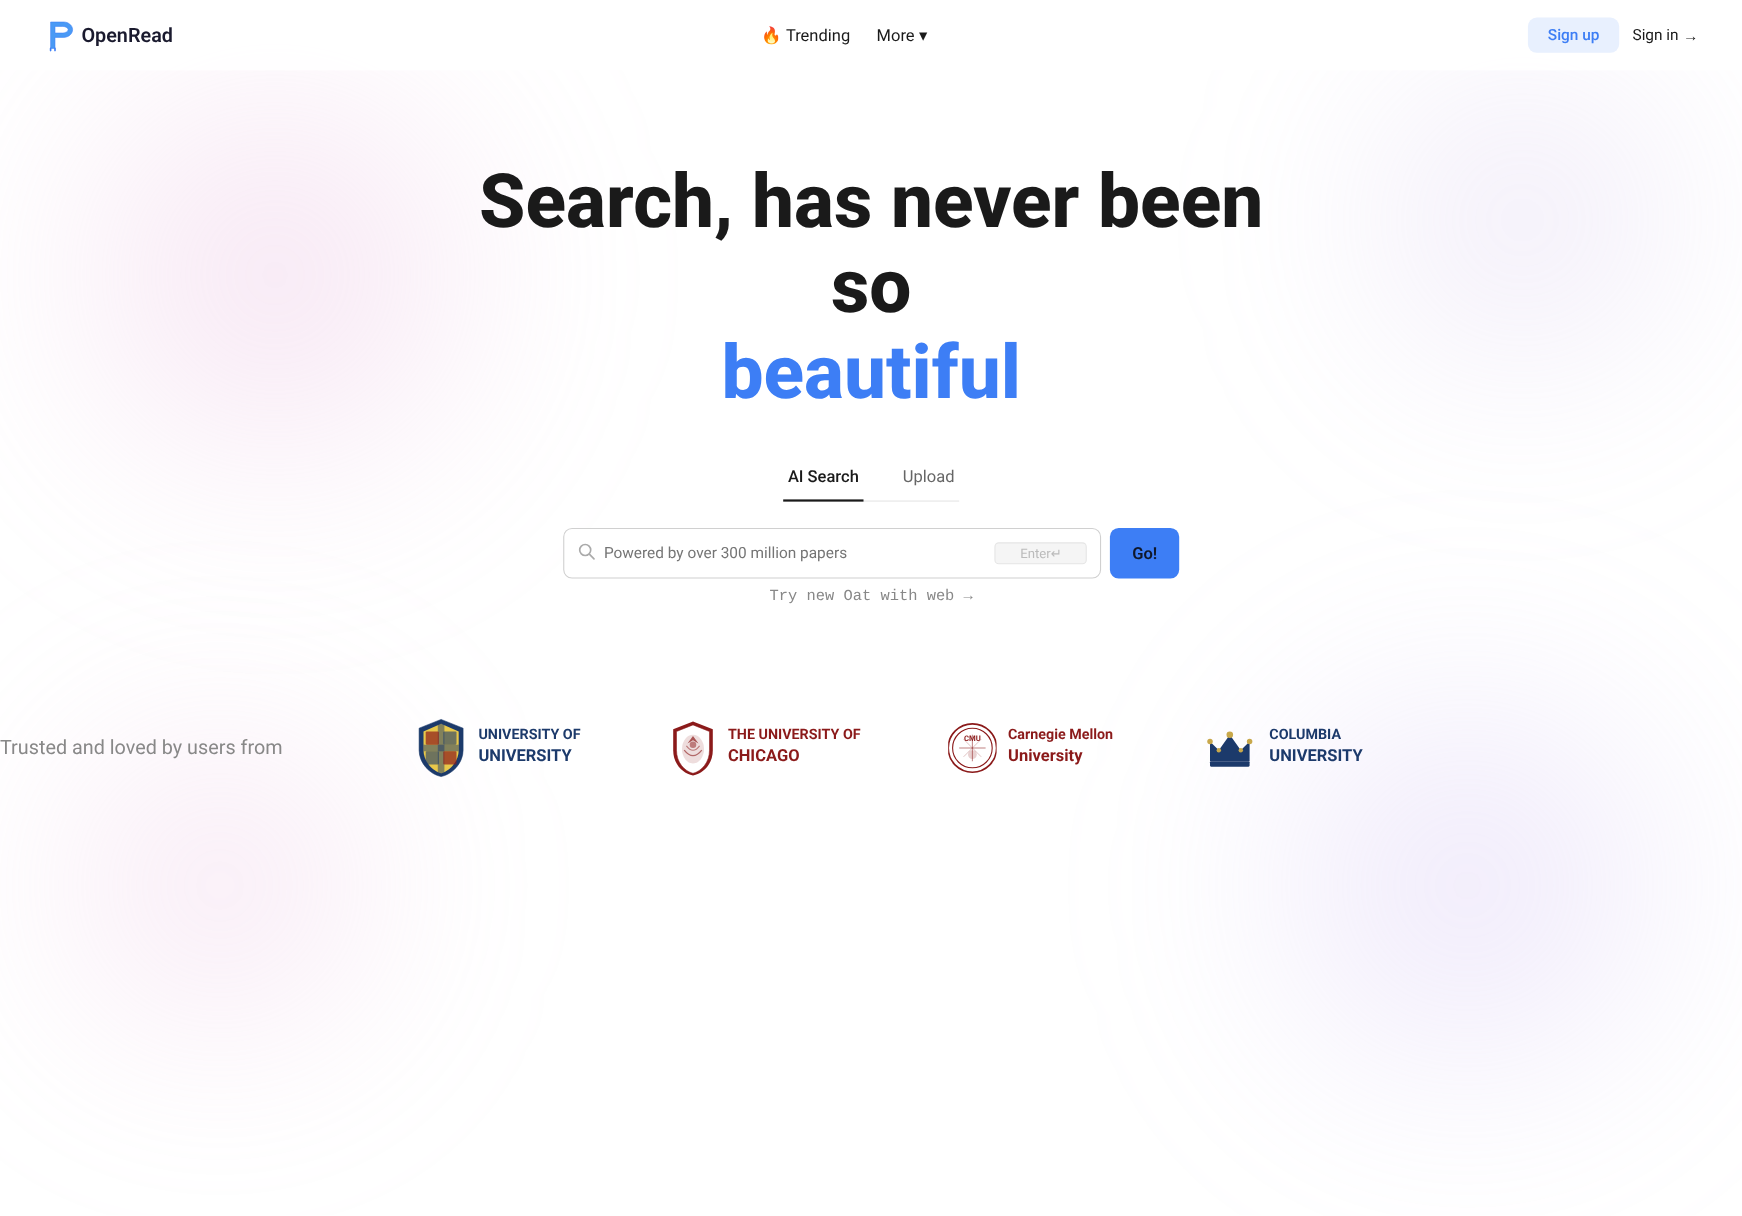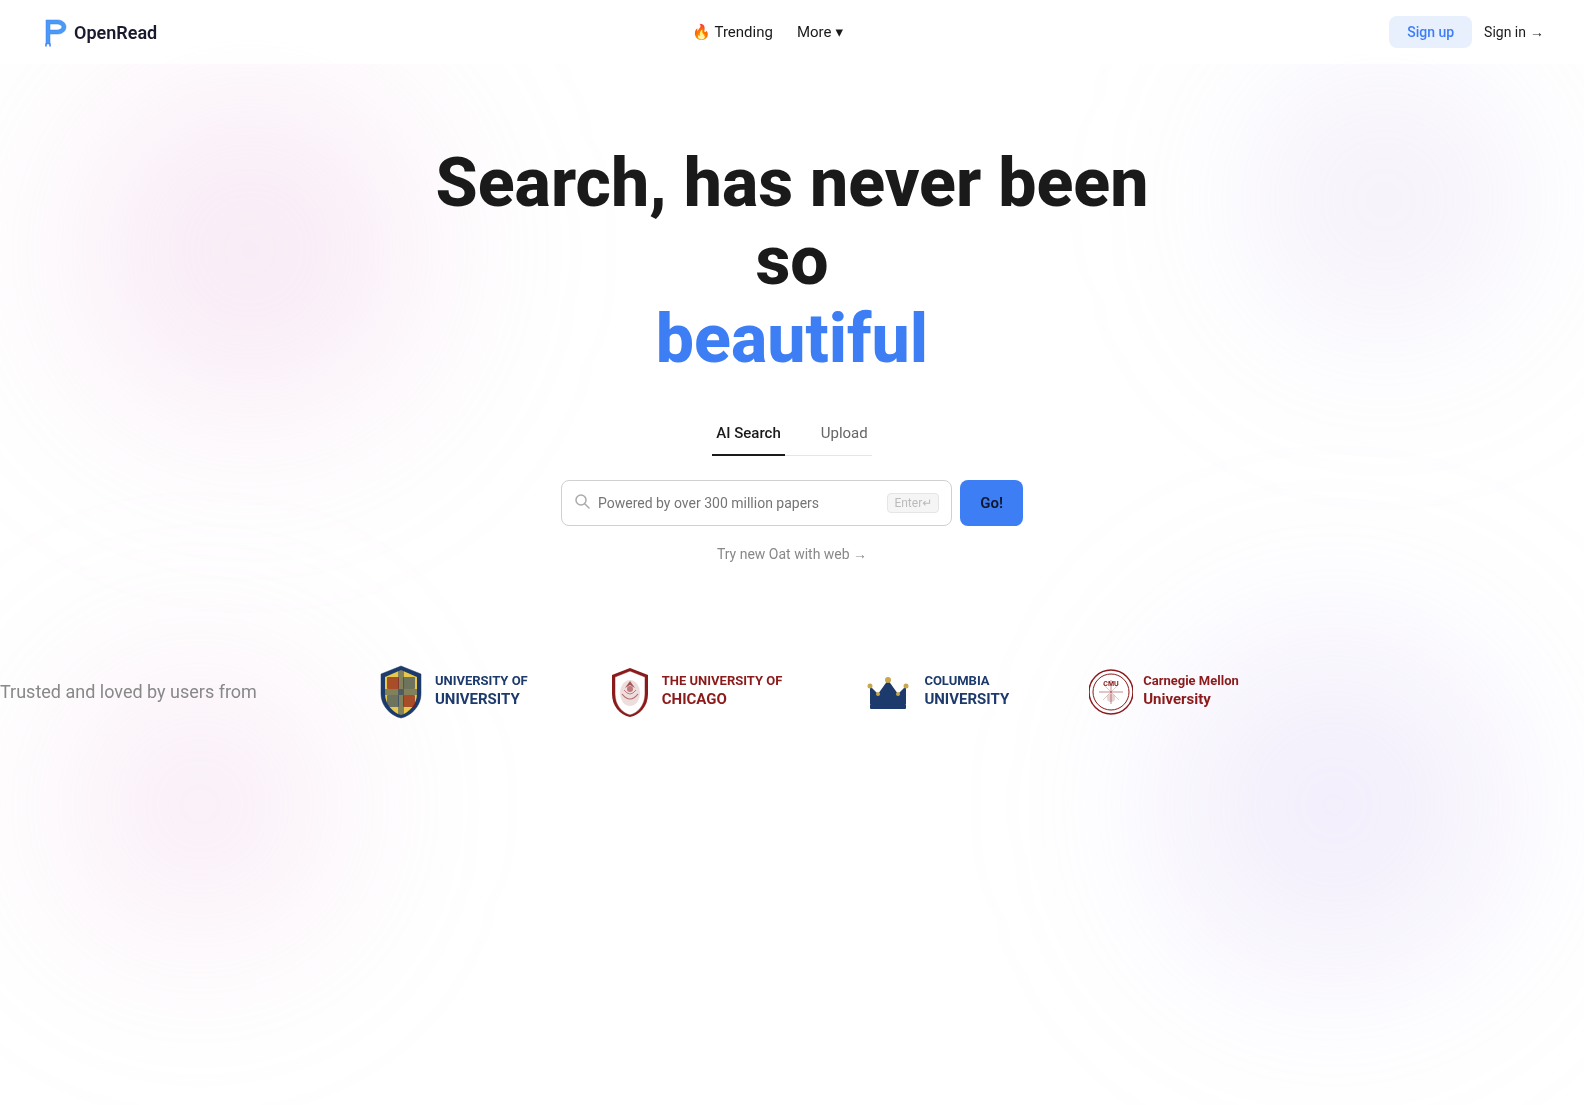--- a/index.html
+++ b/index.html
@@ -176,21 +176,21 @@
       color: #1a1a1a;
       border-bottom: 2px solid #1a1a1a;
       font-weight: 500;
     }
 
     
     .search-container {
       display: flex;
       align-items: center;
       margin-top: 24px;
-      width: 462px;
+      width: 560px;
       gap: 8px;
     }
     .search-input-wrapper {
       flex: 1;
       position: relative;
       display: flex;
       align-items: center;
       background: #fff;
       border: 1px solid #d0d0d0;
       border-radius: 8px;
@@ -208,44 +208,45 @@
       font-size: 14px;
       color: #666;
       flex: 1;
       background: transparent;
       font-family: inherit;
     }
     .search-enter-hint {
       font-size: 12px;
       color: #bbb;
       background: #f5f5f5;
-      padding: 2px 6px;
+      padding: 2px 22px;
       border-radius: 4px;
       border: 1px solid #e5e5e5;
     }
     .btn-go {
       background: #3d7ef5;
       color: #0f172a;
       border: none;
       padding: 0 20px;
       height: 46px;
       border-radius: 8px;
       font-size: 15px;
       font-weight: 600;
       cursor: pointer;
       font-family: inherit;
     }
 
     
     .oat-link {
-      margin-top: 20px;
+      margin-top: 8px;
       font-size: 14px;
       color: #888;
       text-decoration: none;
       cursor: pointer;
+      font-family: Liberation Mono, monospace;
     }
 
     
     .trusted-section {
       margin-top: 100px;
       display: flex;
       flex-direction: row;
       align-items: center;
       gap: 40px;
       width: 100%;
@@ -418,53 +419,53 @@
           </svg>
         </div>
         <div>
           <div class="uni-name chicago-name">THE UNIVERSITY OF</div>
           <div class="uni-name chicago-name" style="font-size:15px;">CHICAGO</div>
         </div>
       </div>
 
       <div class="uni-logo">
         <div class="uni-logo-img">
-          <svg class="crown-columbia" viewBox="0 0 52 52">
-
-            <path d="M8 38 L8 20 L16 28 L26 14 L36 28 L44 20 L44 38 Z" fill="#1c3a6b"></path>
-            <rect x="8" y="38" width="36" height="5" fill="#1c3a6b" rx="1"></rect>
-
-            <circle cx="26" cy="14" r="3" fill="#c8a84b"></circle>
-            <circle cx="16" cy="28" r="2" fill="#c8a84b"></circle>
-            <circle cx="36" cy="28" r="2" fill="#c8a84b"></circle>
-            <circle cx="8" cy="20" r="2.5" fill="#c8a84b"></circle>
-            <circle cx="44" cy="20" r="2.5" fill="#c8a84b"></circle>
-          </svg>
-        </div>
-        <div>
-          <div class="uni-name columbia-name">COLUMBIA</div>
-          <div class="uni-name columbia-name" style="font-size:15px;">UNIVERSITY</div>
-        </div>
-      </div>
-
-      <div class="uni-logo">
-        <div class="uni-logo-img">
           <svg class="shield-cmu" viewBox="0 0 44 52">
             <circle cx="22" cy="26" r="22" fill="none" stroke="#8b1a1a" stroke-width="1.5"></circle>
             <circle cx="22" cy="26" r="18" fill="white" stroke="#8b1a1a" stroke-width="1"></circle>
 
             <text x="22" y="20" text-anchor="middle" font-size="7" fill="#8b1a1a" font-weight="bold">CMU</text>
             <path d="M10 26 L34 26" stroke="#8b1a1a" stroke-width="1" opacity="0.5"></path>
             <path d="M22 14 L22 38" stroke="#8b1a1a" stroke-width="1" opacity="0.5"></path>
             <path d="M14 18 L30 34" stroke="#8b1a1a" stroke-width="0.8" opacity="0.3"></path>
             <path d="M30 18 L14 34" stroke="#8b1a1a" stroke-width="0.8" opacity="0.3"></path>
             <circle cx="22" cy="32" r="4" fill="#8b1a1a" opacity="0.2"></circle>
           </svg>
         </div>
         <div>
           <div class="uni-name cmu-name">Carnegie Mellon</div>
           <div class="uni-name cmu-name" style="font-size:15px;">University</div>
         </div>
       </div>
 
+      <div class="uni-logo">
+        <div class="uni-logo-img">
+          <svg class="crown-columbia" viewBox="0 0 52 52">
+
+            <path d="M8 38 L8 20 L16 28 L26 14 L36 28 L44 20 L44 38 Z" fill="#1c3a6b"></path>
+            <rect x="8" y="38" width="36" height="5" fill="#1c3a6b" rx="1"></rect>
+
+            <circle cx="26" cy="14" r="3" fill="#c8a84b"></circle>
+            <circle cx="16" cy="28" r="2" fill="#c8a84b"></circle>
+            <circle cx="36" cy="28" r="2" fill="#c8a84b"></circle>
+            <circle cx="8" cy="20" r="2.5" fill="#c8a84b"></circle>
+            <circle cx="44" cy="20" r="2.5" fill="#c8a84b"></circle>
+          </svg>
+        </div>
+        <div>
+          <div class="uni-name columbia-name">COLUMBIA</div>
+          <div class="uni-name columbia-name" style="font-size:15px;">UNIVERSITY</div>
+        </div>
+      </div>
+
     </div>
   </div>
 </main>
 
 </body></html>

